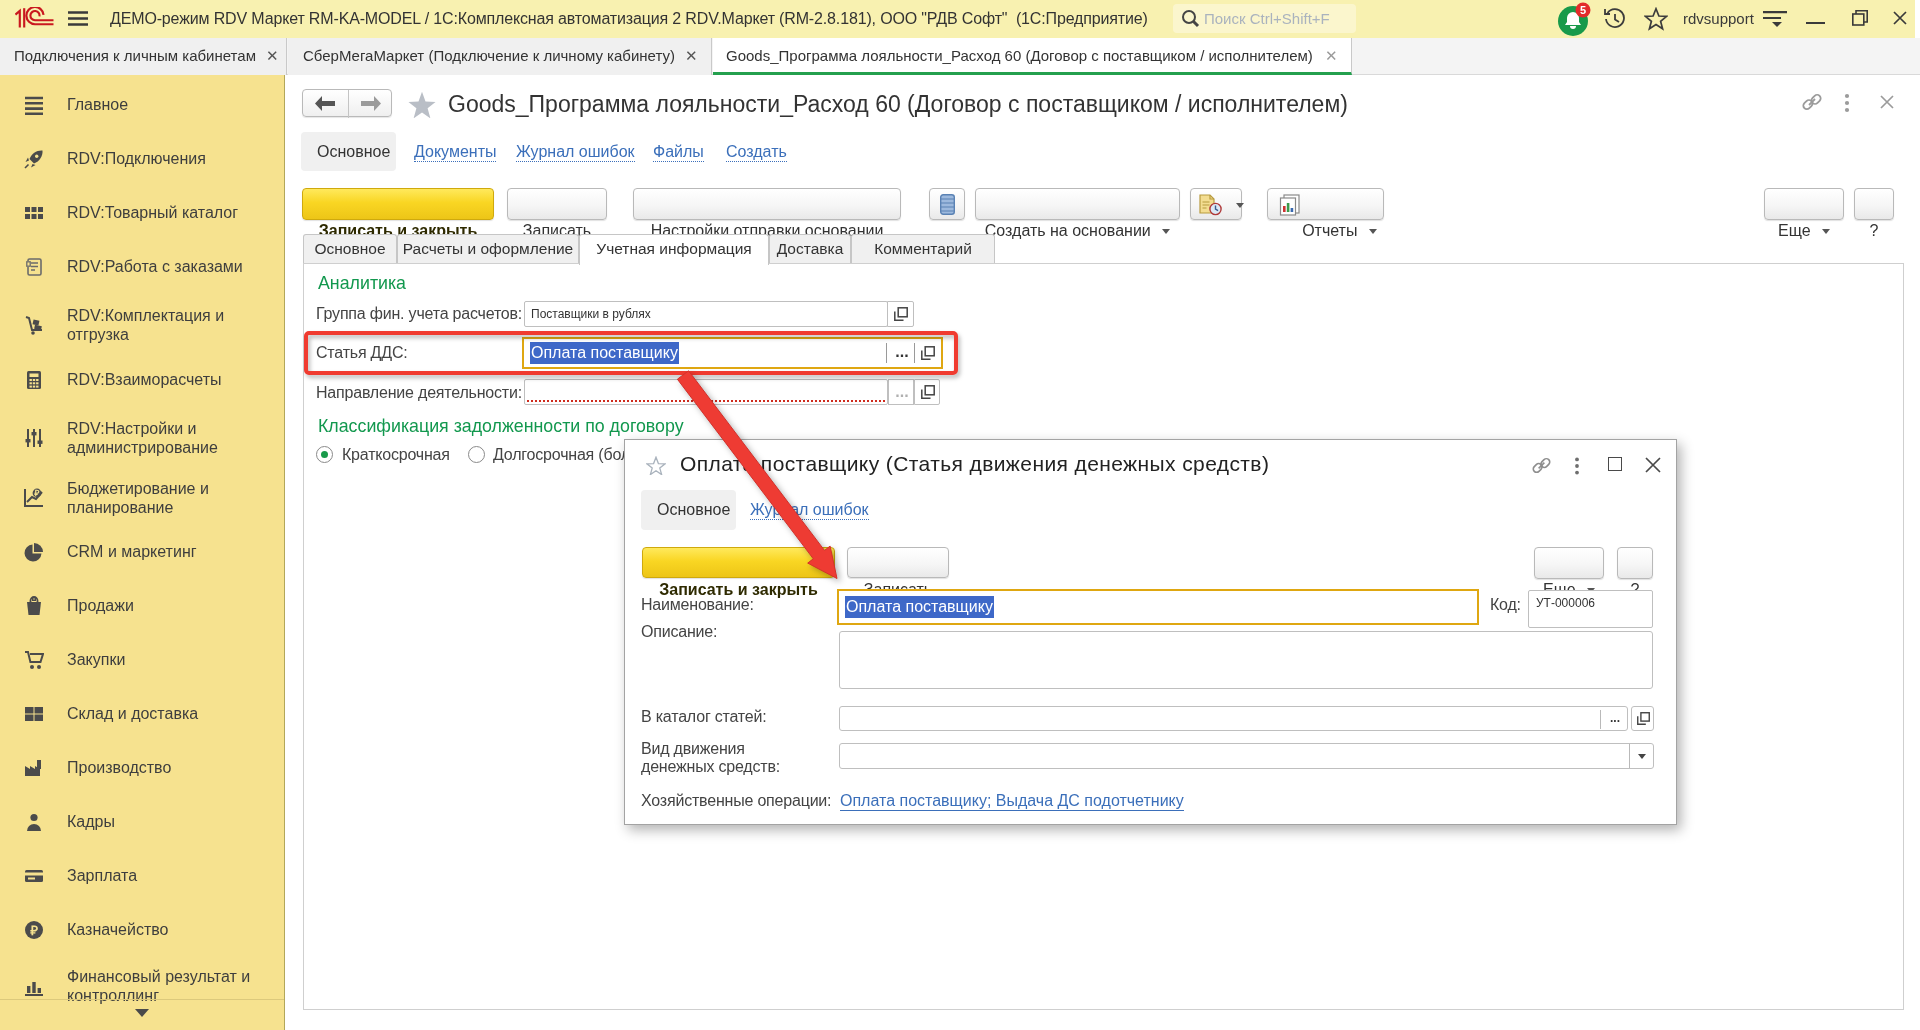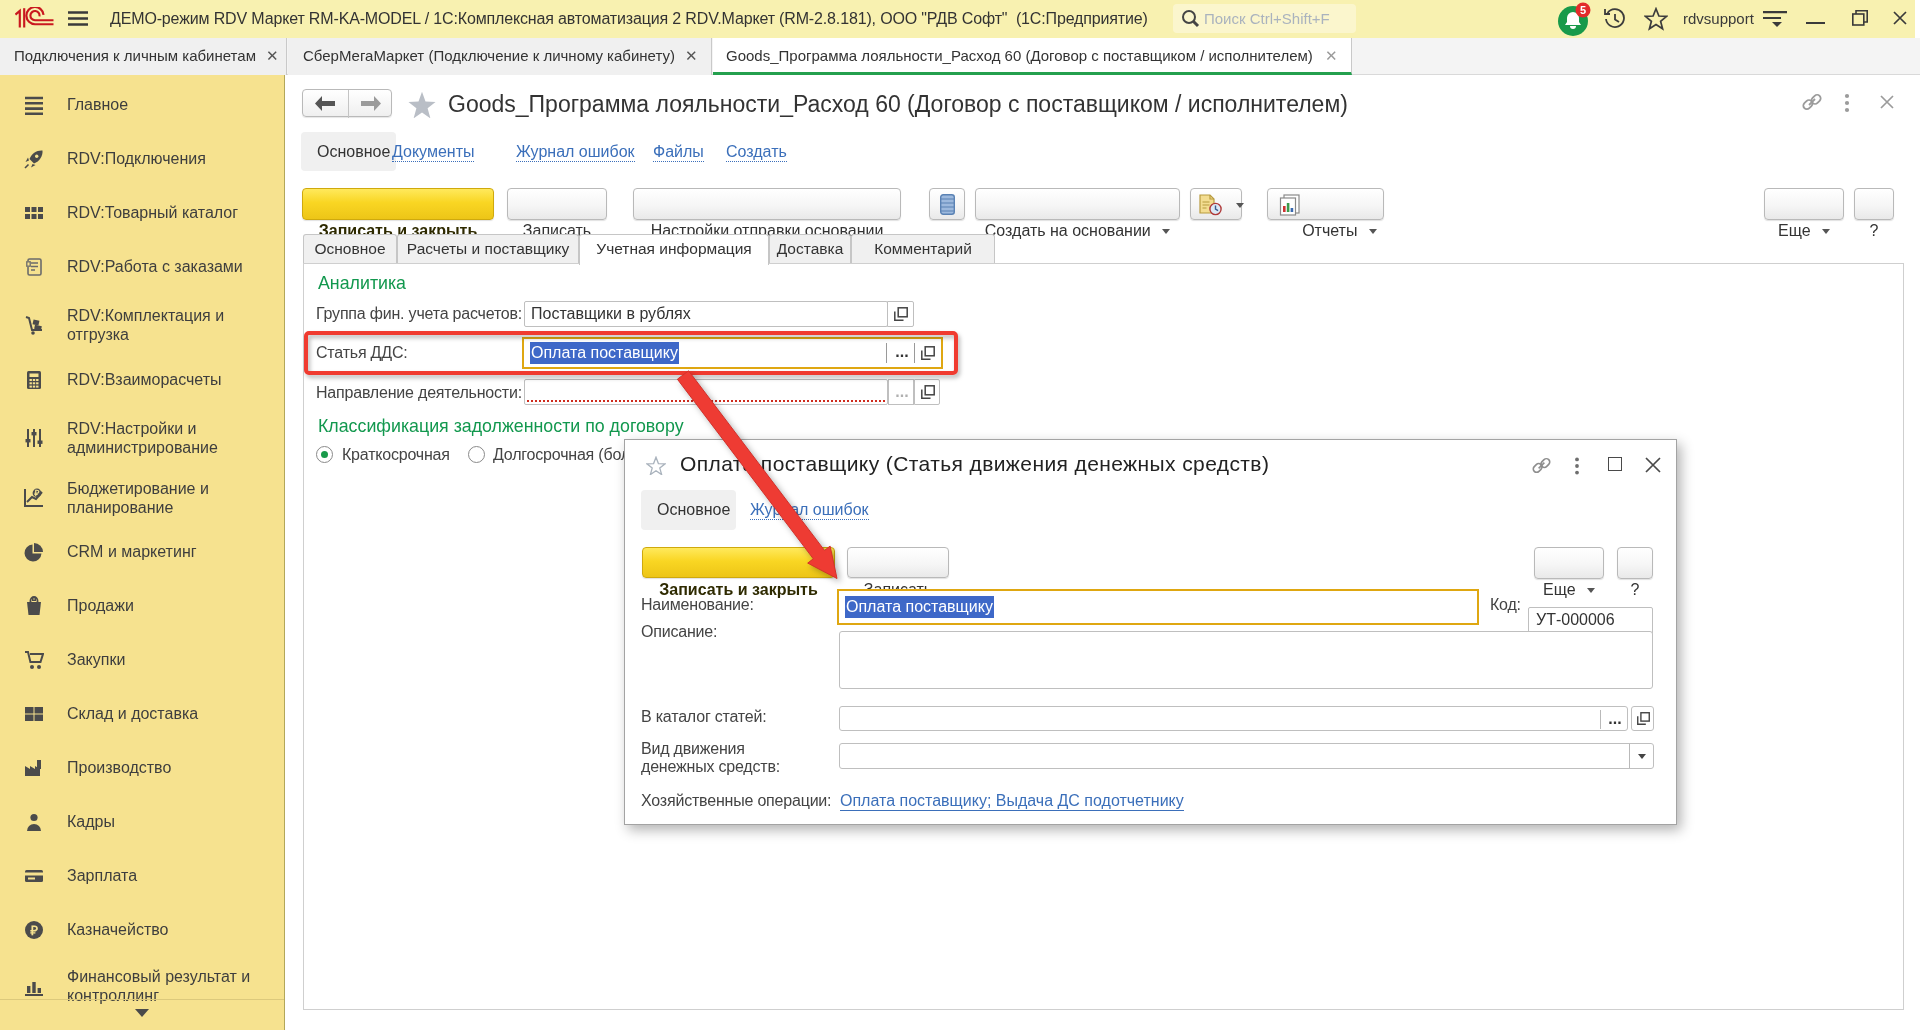--- a/index.html
+++ b/index.html
@@ -32,21 +32,21 @@
 .btn .c { display:block; line-height:30px; white-space:nowrap;margin-top:27px; }
 .ybtn { background:linear-gradient(#ffe95c, #f9d623 45%, #edc517); border:1px solid #cfa90d; font-weight:bold; color:#2e2a00; }
 .caret { display:inline-block; width:0; height:0; border-left:4px solid transparent; border-right:4px solid transparent; border-top:5px solid #555; vertical-align:middle; margin-left:7px; }
 
 .itab { position:absolute; top:159px; z-index:2; height:29px; background:#f0f0f0; border:1px solid #c6c6c6; border-bottom:none; border-radius:3px 3px 0 0; font-size:15.5px; color:#333; text-align:center; }
 .itab .c { display:block; line-height:28px; }
 .itab.active { background:#fff; height:31px; z-index:3; }
 #panel { position:absolute; left:17px; top:188px; width:1601px; height:747px; border:1px solid #cfcfcf; background:#fff; }
 .ghead { position:absolute; font-size:17.8px; color:#12984e; white-space:nowrap; }
 .flabel { position:absolute; font-size:16px; letter-spacing:-0.2px; color:#444; white-space:nowrap; }
-.field { position:absolute; border:1px solid #bfbfbf; background:#fff; border-radius:2px; font-size:16px; color:#333; }
+.field { position:absolute; border:1px solid #bfbfbf; background:#fff; border-radius:2px; font-size:12px; color:#333; }
 .fbtn { position:absolute; border:1px solid #bfbfbf; background:#fff; border-radius:0 2px 2px 0; }
 
 .blink { position:absolute; font-size:16px; color:#3b6fba; white-space:nowrap; border-bottom:1px dotted #3b6fba; }
 
 #dialog { position:absolute; left:624px; top:439px; width:1053px; height:386px; background:#fff; border:1px solid #a3a3a3; box-shadow:4px 5px 12px rgba(0,0,0,0.3); z-index:10; }
 
 #redrect { position:absolute; left:304px; top:331px; width:654px; height:44px; border:4px solid #f03b30; border-radius:5px; z-index:8; filter:drop-shadow(2px 3px 2px rgba(0,0,0,0.28)); }
 #arrowsvg { position:absolute; left:0; top:0; z-index:20; pointer-events:none; }
 </style>
 </head>
@@ -309,21 +309,21 @@
         <circle cx="3" cy="3" r="2.1"></circle>
         <circle cx="3" cy="10" r="2.1"></circle>
         <circle cx="3" cy="17" r="2.1"></circle>
       </g>
     </svg>
   <svg class="abs" style="left:1594px;top:20px" width="14" height="14" viewBox="0 0 14 14">
       <path d="M1 1 L13 13 M13 1 L1 13" stroke="#9b9b9b" stroke-width="1.7"></path>
     </svg>
   <div class="abs" style="left:15px;top:57px;width:95px;height:39px;background:#f0f0f0;border-radius:4px"></div>
   <div class="abs" style="left:31px;top:68px;font-size:16px;color:#333">Основное</div>
-  <div class="blink" style="left:106px;top:68px">Документы</div>
+  <div class="blink" style="left:128px;top:68px">Документы</div>
   <div class="blink" style="left:230px;top:68px">Журнал ошибок</div>
   <div class="blink" style="left:367px;top:68px">Файлы</div>
   <div class="blink" style="left:440px;top:68px">Создать</div>
 
   <div class="btn ybtn" style="left:16px;top:113px;width:192px">
       <span class="c">Записать и закрыть</span>
     </div>
   <div class="btn" style="left:221px;top:113px;width:100px">
       <span class="c">Записать</span>
     </div>
@@ -363,21 +363,21 @@
       <span class="c">Еще&nbsp;<span class="caret"></span></span>
     </div>
   <div class="btn" style="left:1568px;top:113px;width:40px">
       <span class="c">?</span>
     </div>
 
   <div class="itab" style="left:17px;width:94px">
       <span class="c">Основное</span>
     </div>
   <div class="itab" style="left:111px;width:182px">
-      <span class="c">Расчеты и поставщику</span>
+      <span class="c">Расчеты и оформление</span>
     </div>
   <div class="itab active" style="left:293px;width:190px">
       <span class="c">Учетная информация</span>
     </div>
   <div class="itab" style="left:483px;width:82px">
       <span class="c">Доставка</span>
     </div>
   <div class="itab" style="left:565px;width:144px">
       <span class="c">Комментарий</span>
     </div>
@@ -468,21 +468,21 @@
       <span class="c">Еще&nbsp;<span class="caret"></span></span>
     </div>
   <div class="btn" style="left:992px;top:107px;width:36px">
       <span class="c">?</span>
     </div>
   <div class="flabel" style="left:16px;top:156px">Наименование:</div>
   <div class="abs" style="left:212px;top:149px;width:642px;height:36px;border:2px solid #dfa711;background:#fff">
     <span class="abs" style="left:6px;top:5px;background:#3e68c8;color:#fff;font-size:16px;line-height:22px;padding:0 1px">Оплата поставщику</span>
   </div>
   <div class="flabel" style="left:865px;top:156px">Код:</div>
-  <div class="field" style="left:903px;top:167px;width:125px;height:32px">
+  <div class="field" style="left:903px;top:150px;width:125px;height:38px">
       <span style="display:block;line-height:24px;padding-left:7px">УТ-000006</span>
     </div>
   <div class="flabel" style="left:16px;top:183px">Описание:</div>
   <div class="field" style="left:214px;top:191px;width:814px;height:58px;border-radius:3px"></div>
   <div class="flabel" style="left:16px;top:268px">В каталог статей:</div>
   <div class="field" style="left:214px;top:266px;width:789px;height:25px;border-radius:3px">
     <div class="abs" style="left:760px;top:3px;width:1px;height:19px;background:#b9b9b9"></div>
     <div class="abs" style="left:761px;top:0;width:28px;text-align:center;line-height:23px;color:#333;font-weight:bold">...</div>
   </div>
   <div class="fbtn" style="left:1006px;top:266px;width:23px;height:25px;border-radius:3px">

